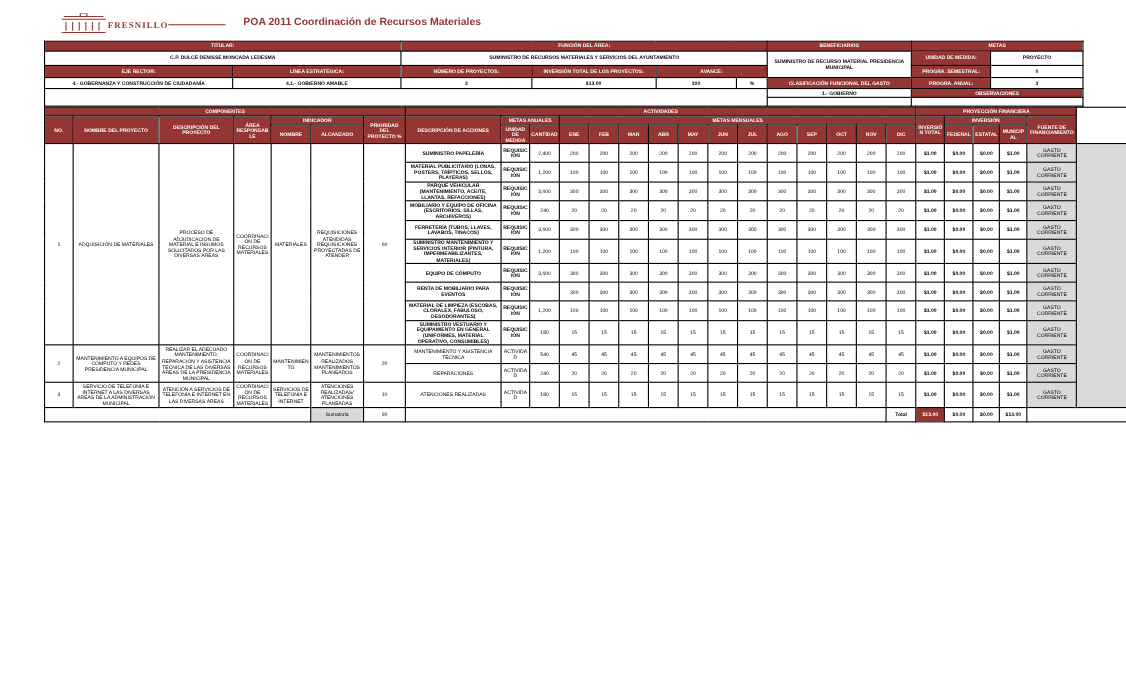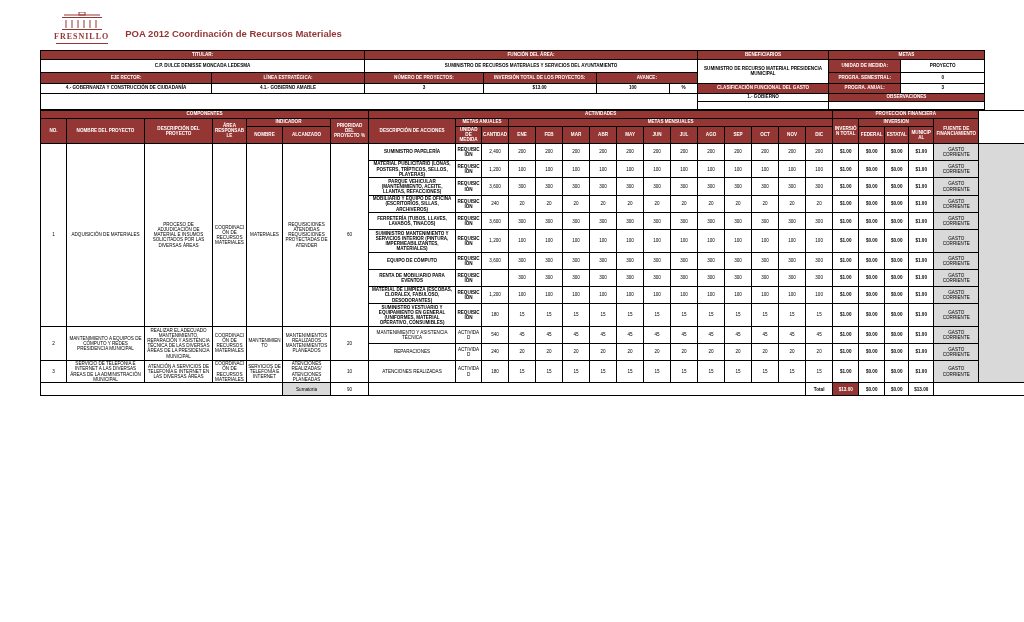--- a/index.html
+++ b/index.html
@@ -1,21 +1,21 @@
 <!DOCTYPE html>
 <html><head>
 <meta charset="utf-8">
 <style>
   :root { --red:#943634; --gray:#D9D9D9; }
   * { box-sizing:border-box; }
   html,body { margin:0; padding:0; background:#fff; }
   .sheet { position:relative; width:1024px; height:622px; background:#fff; overflow:hidden;
            font-family:"Liberation Sans", sans-serif; color:#000; }
   .titlebar { display:flex; align-items:flex-end; gap:16px; padding:12px 0 5px 54px; }
-  .logo { display:flex; flex-direction:column; align-items:center; line-height:1; }
+  .logo { display:flex; flex-direction:row; align-items:center; line-height:1; }
   .logo-name { font-family:"Liberation Serif", serif; color:var(--red); font-size:8px;
                font-weight:bold; letter-spacing:1px; margin-top:1px; }
   .logo-sub { width:52px; border-top:0.5px solid var(--red); margin-top:1.5px; height:2px; }
   .page-title { color:var(--red); font-weight:bold; font-size:9.5px; padding-bottom:6px; }
   .tables { margin-left:40px; width:945px; }
   table.t { border-collapse:collapse; table-layout:fixed; width:945px; }
   table.t td { border:0.8px solid #000; font-size:4.6px; line-height:1.12; text-align:center;
                vertical-align:middle; padding:0.5px 1px; overflow:hidden; word-wrap:break-word; }
   td.rh { background:var(--red); color:#fff; font-weight:bold; font-size:4.4px; }
   td.nb { border:none; background:#fff; }
@@ -51,21 +51,21 @@
           <line x1="24" y1="8" x2="24" y2="16"></line>
           <line x1="30" y1="8" x2="30" y2="16"></line>
           <line x1="36" y1="8" x2="36" y2="16"></line>
           <line x1="2" y1="17.5" x2="42" y2="17.5"></line>
           <rect x="19" y="0" width="6" height="3"></rect>
         </g>
       </svg>
       <span class="logo-name">FRESNILLO</span>
       <span class="logo-sub"></span>
     </div>
-    <div class="page-title">POA 2012  Coordinación de Recursos Materiales</div>
+    <div class="page-title">POA 2011  Coordinación de Recursos Materiales</div>
   </div>
 
   <div class="tables">
 
     <table class="t top">
       <colgroup>
         <col style="width:170px">
           <col style="width:152px">
           <col style="width:118px">
         <col style="width:112px">

